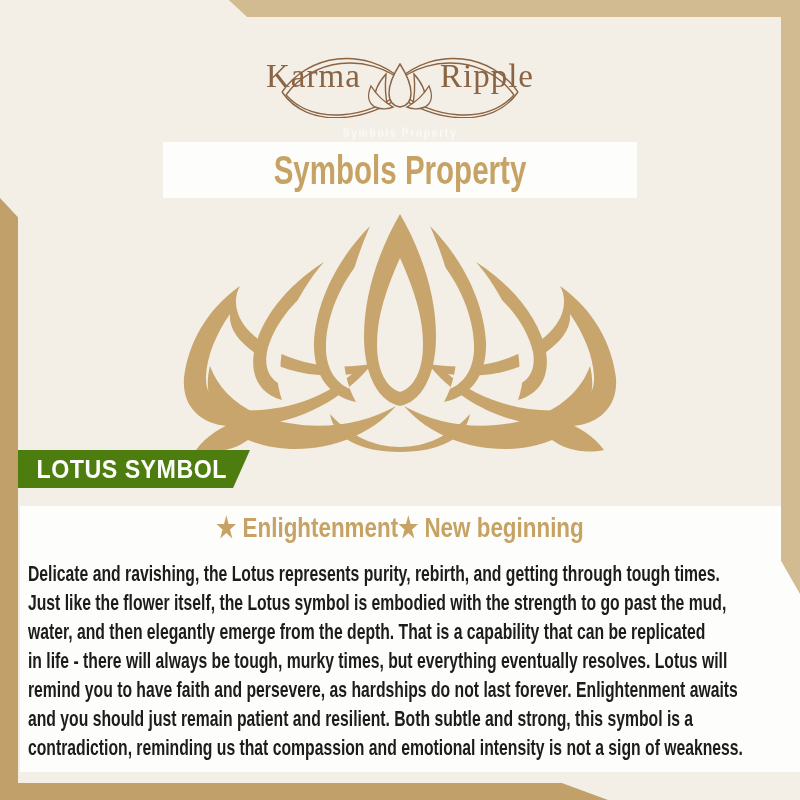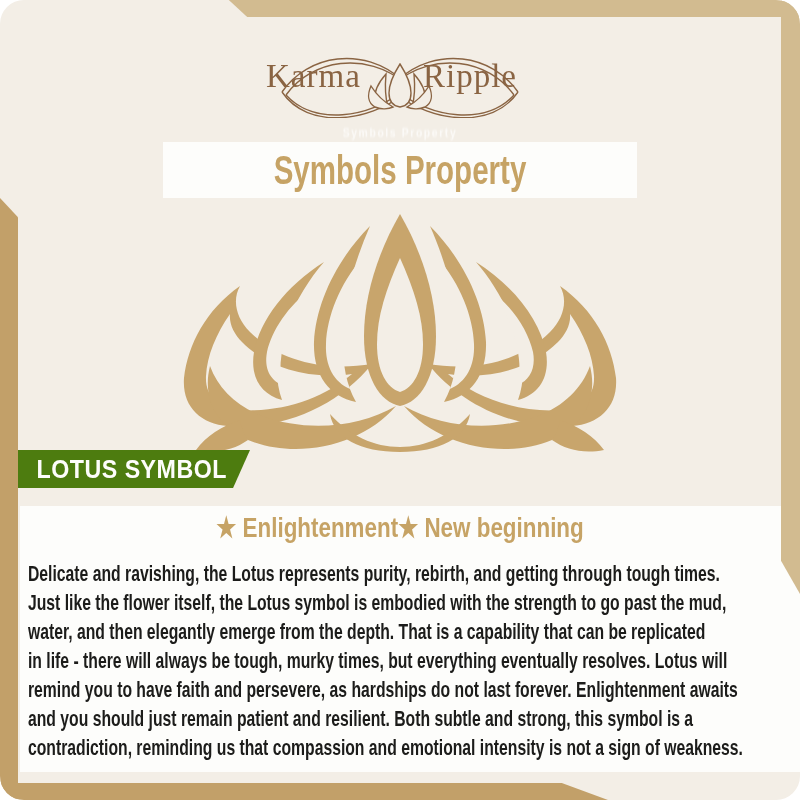--- a/index.html
+++ b/index.html
@@ -1,39 +1,38 @@
 <!DOCTYPE html>
 <html><head>
 <meta charset="utf-8">
 <style>
   html,body{margin:0;padding:0;}
   #page{
     position:relative;width:800px;height:800px;overflow:hidden;
     background:#f3eee6;
     font-family:"Liberation Sans",sans-serif;
-    border-radius:24px;
   }
   
   .bar{position:absolute;}
   #frame-top{left:0;top:0;width:800px;height:17px;background:#d2bb90;
     clip-path:polygon(28.6% 0,100% 0,100% 100%,30.9% 100%);}
   #frame-right{left:781px;top:0;width:19px;height:594px;background:#d2bb90;
     clip-path:polygon(0 0,100% 0,100% 100%,0 94.4%);}
   #frame-left{left:0;top:198px;width:18px;height:602px;background:#c2a069;
     clip-path:polygon(0 0,100% 3.2%,100% 100%,0 100%);}
   #frame-bottom{left:0;top:783px;width:608px;height:17px;background:#c2a069;
     clip-path:polygon(0 0,92.4% 0,100% 100%,0 100%);}
   
   #logo{position:absolute;left:50%;top:42px;transform:translateX(-50%);
     width:268px;height:76px;}
   #logo svg{position:absolute;left:0;top:0;}
   .brand-word{position:absolute;top:16px;font-family:"Liberation Serif",serif;
     font-size:33px;color:#8a6443;letter-spacing:1px;white-space:nowrap;}
   #brand-left{left:0;}
-  #brand-right{right:17px;margin-left:33px;}
+  #brand-right{right:0;margin-left:33px;}
   
   #ghost-title{position:absolute;left:0;right:0;top:125px;text-align:center;
     color:#ffffff;opacity:.7;font-weight:bold;font-size:13px;letter-spacing:2px;
     filter:blur(.8px);transform:scaleX(.8);}
   #title-panel{position:absolute;left:163px;top:142px;width:474px;height:56px;
     background:#fdfdfb;}
   #page-title{width:100%;text-align:center;line-height:56px;font-weight:bold;
     font-size:41px;color:#c6a365;transform:scaleX(.72);transform-origin:center;
     white-space:nowrap;}
   

